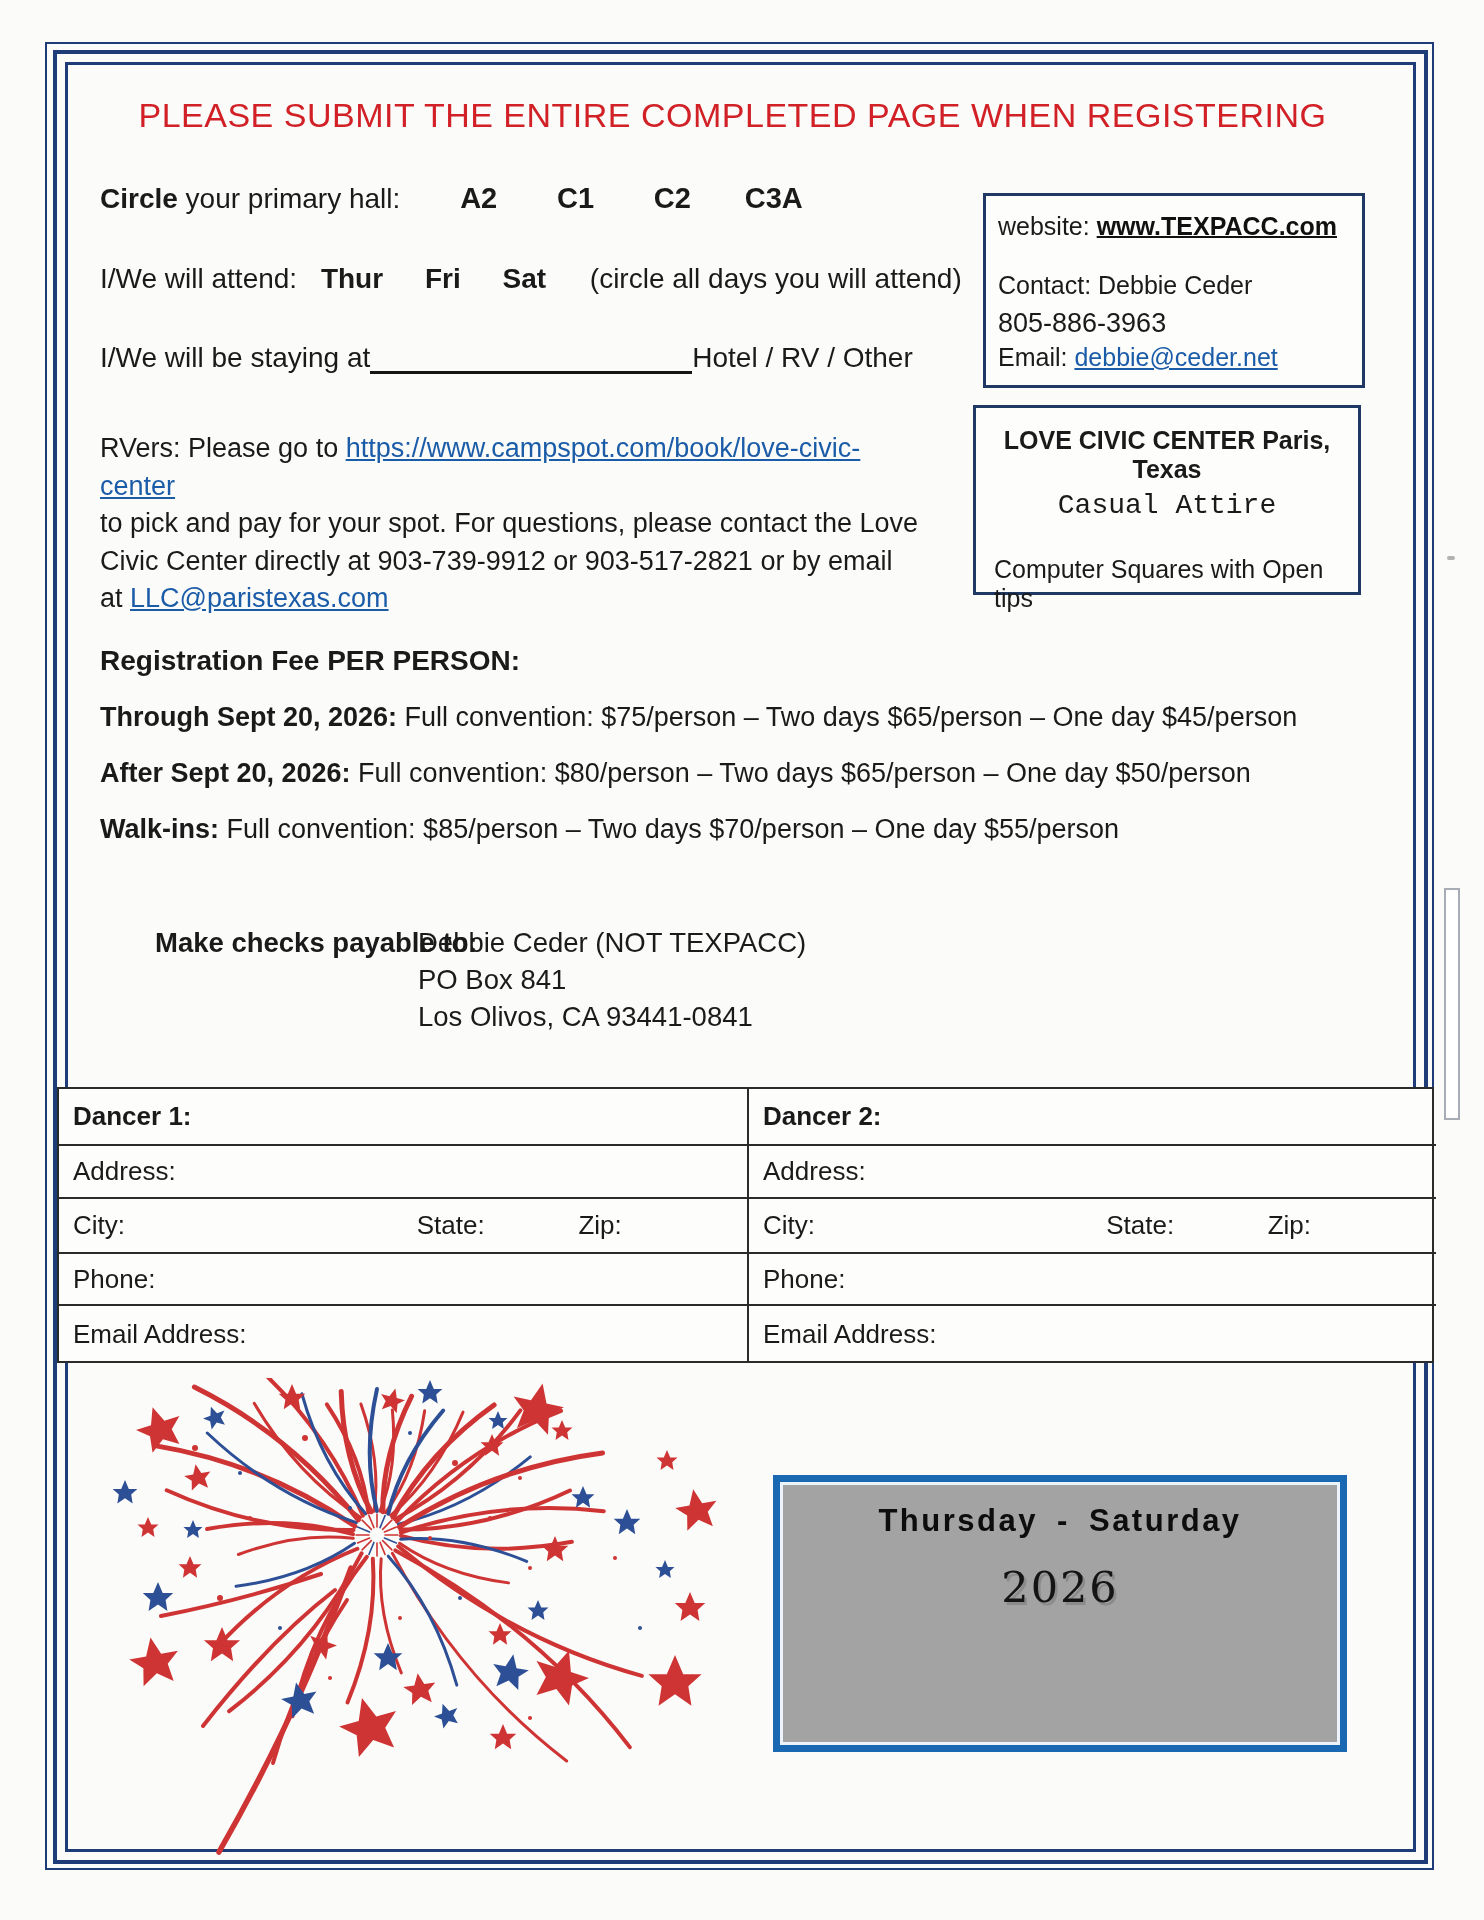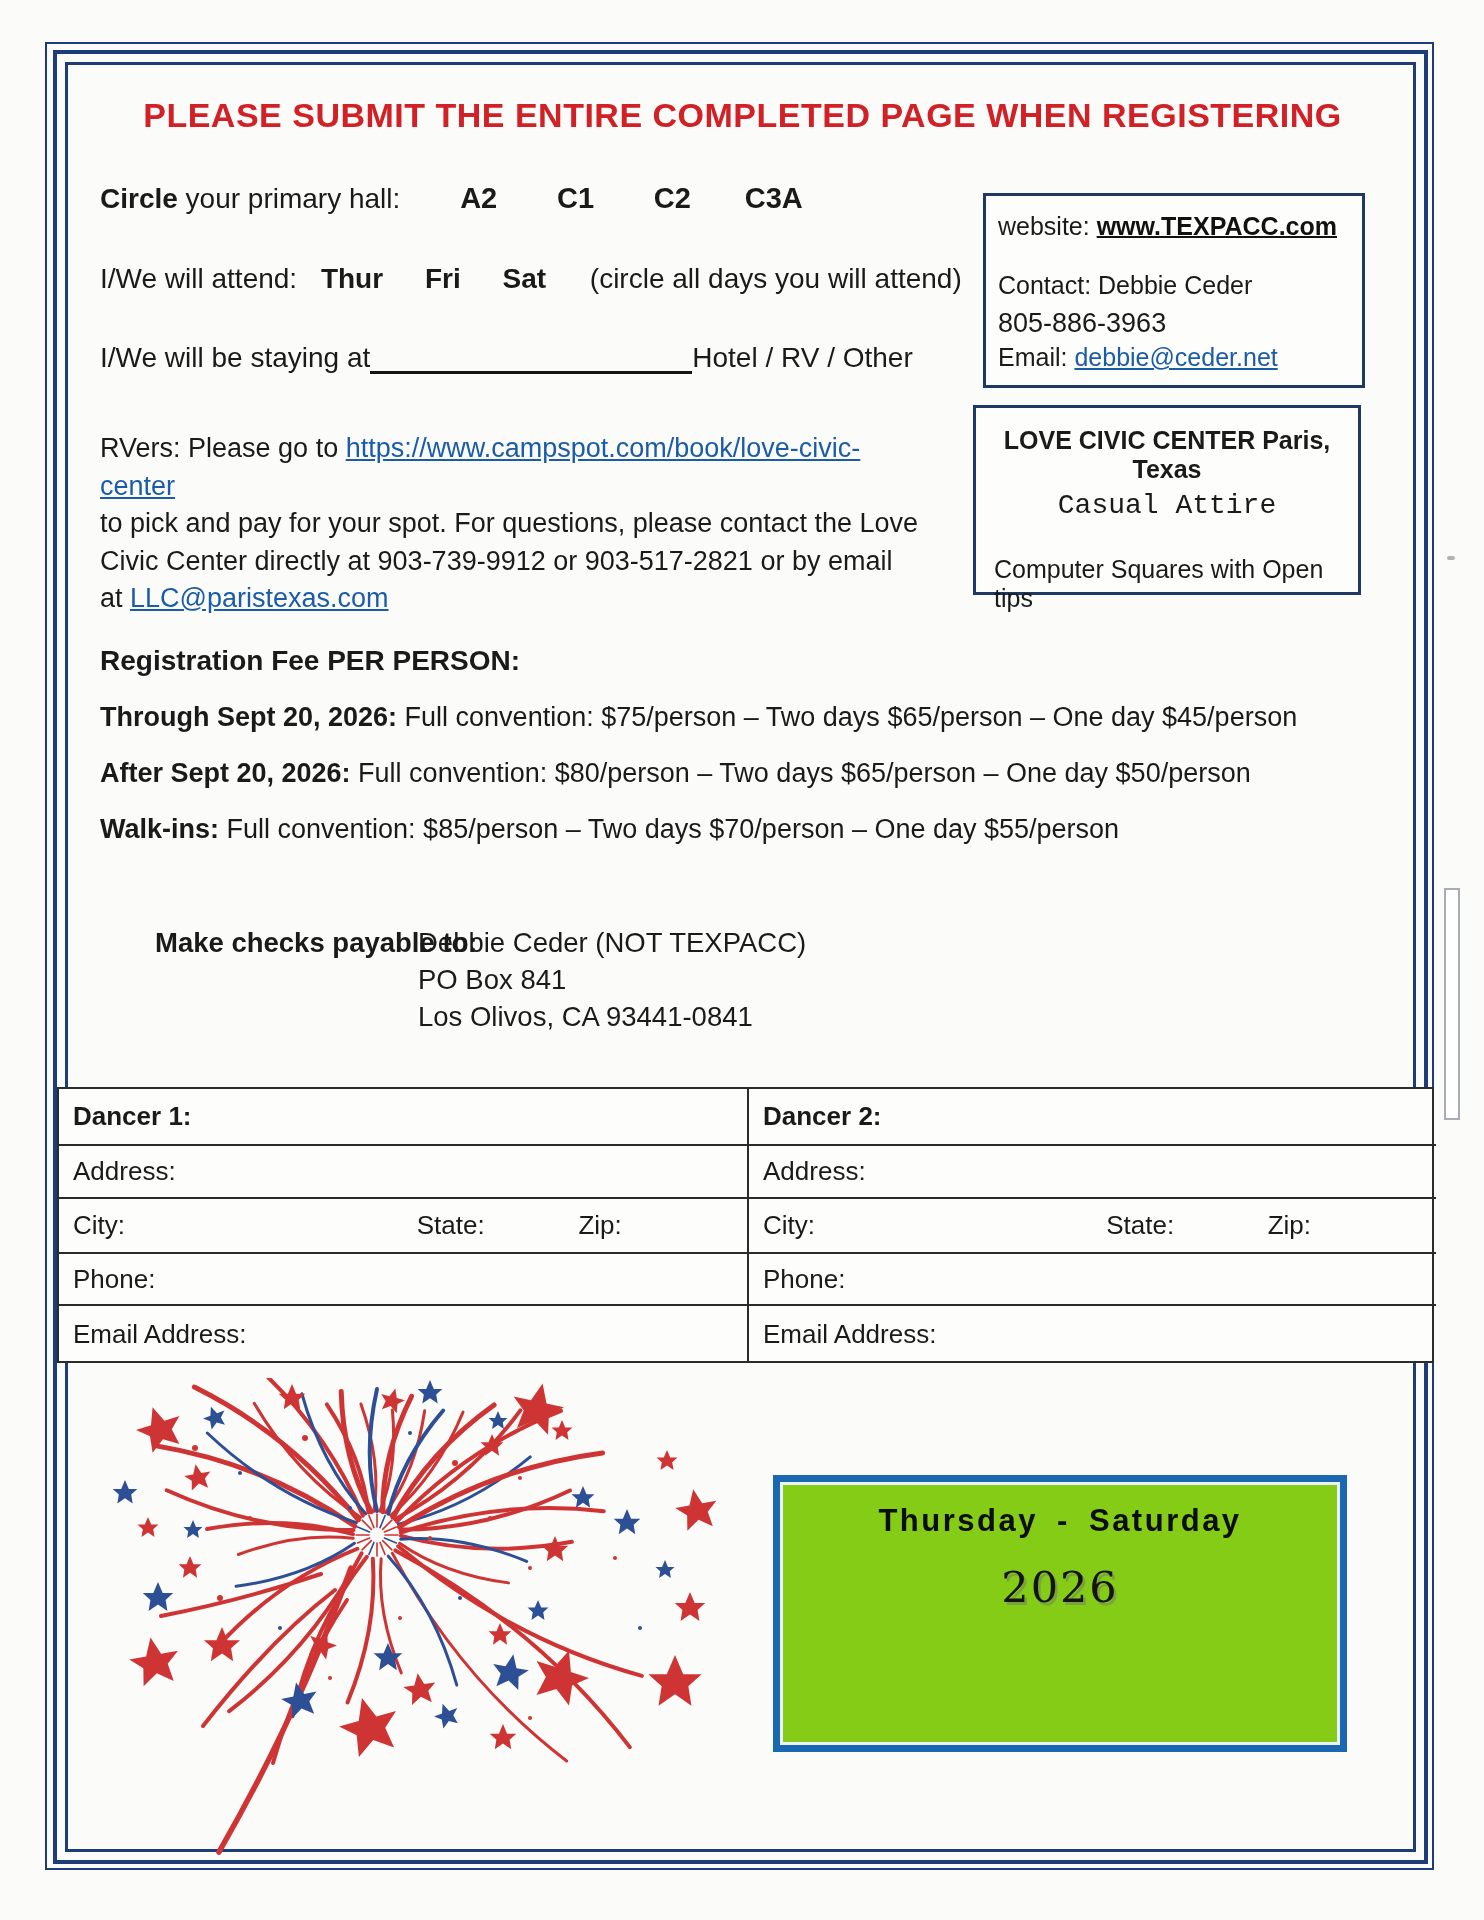--- a/index.html
+++ b/index.html
@@ -9,22 +9,22 @@
     font-family:"Liberation Sans","DejaVu Sans",sans-serif;
   }
   .abs{position:absolute;}
   .b{font-weight:bold;}
   
   .frame{position:absolute;border:2px solid #1e3c78;pointer-events:none;}
   .frame.f1{left:45px;top:42px;width:1385px;height:1824px;}
   .frame.f2{left:53px;top:50px;width:1367px;height:1806px;border-width:4px;}
   .frame.f3{left:65px;top:62px;width:1345px;height:1784px;border-width:3px;}
   
-  .hdr{left:70px;top:96px;width:1345px;text-align:center;
-       font-size:34px;font-weight:bold;color:#d12026;letter-spacing:.5px;}
+  .hdr{left:60px;top:96px;width:1345px;text-align:center;
+       font-size:34px;font-weight:normal;color:#d12026;letter-spacing:.5px;}
   
   .line{font-size:28px;white-space:nowrap;}
   .hall-opt{font-weight:bold;font-size:29px;margin-left:52px;}
   .day-opt{font-weight:bold;margin-left:34px;}
   .attend-note{margin-left:36px;}
   .blank{display:inline-block;width:322px;border-bottom:3px solid #151515;height:28px;vertical-align:bottom;}
   
   .infobox{border:3px solid #1f3864;background:#fdfdfc;font-size:25px;}
   .cbox{left:983px;top:193px;width:382px;height:195px;padding:16px 20px 0 12px;box-sizing:border-box;}
   .cbox .w{margin-bottom:30px;}
@@ -46,21 +46,21 @@
     display:grid;grid-template-columns:688px 689px;grid-template-rows:55px 53px 55px 52px 59px;
     border:2px solid #2b2b2b;box-sizing:border-box;background:#fdfdfc;z-index:5;}
   .cell{border-top:2px solid #2b2b2b;display:flex;align-items:center;padding-left:14px;
         font-size:26px;position:relative;box-sizing:border-box;}
   .cell.r0{border-top:none;font-weight:bold;}
   .cell.c2{border-left:2px solid #2b2b2b;}
   .cell .state{position:absolute;left:52%;}
   .cell .zip{position:absolute;left:75.5%;}
   
   .event{left:773px;top:1475px;width:574px;height:277px;box-sizing:border-box;
-    border:7px solid #1a67b2;background:#84cc16;box-shadow:inset 0 0 0 3px #edf3fb;
+    border:7px solid #1a67b2;background:#a3a3a3;box-shadow:inset 0 0 0 3px #edf3fb;
     display:flex;flex-direction:column;align-items:center;z-index:6;
     padding-top:21px;}
   .event .range{font-size:31px;font-weight:bold;letter-spacing:2.5px;word-spacing:8px;color:#0d0d0d;}
   .event .dates{font-family:"DejaVu Serif","Liberation Serif",serif;font-size:47px;letter-spacing:3px;
     margin-top:21px;color:#141414;text-shadow:2.5px 2.5px 0 rgba(110,110,110,.45);}
   .event .year{font-family:"DejaVu Serif","Liberation Serif",serif;font-size:43px;letter-spacing:2px;
     margin-top:23px;color:#141414;text-shadow:2.5px 2.5px 0 rgba(110,110,110,.45);}
   
   .artifact{left:1444px;top:888px;width:16px;height:232px;background:#fff;
     border:2px solid #a7adb5;box-sizing:border-box;z-index:4;}

